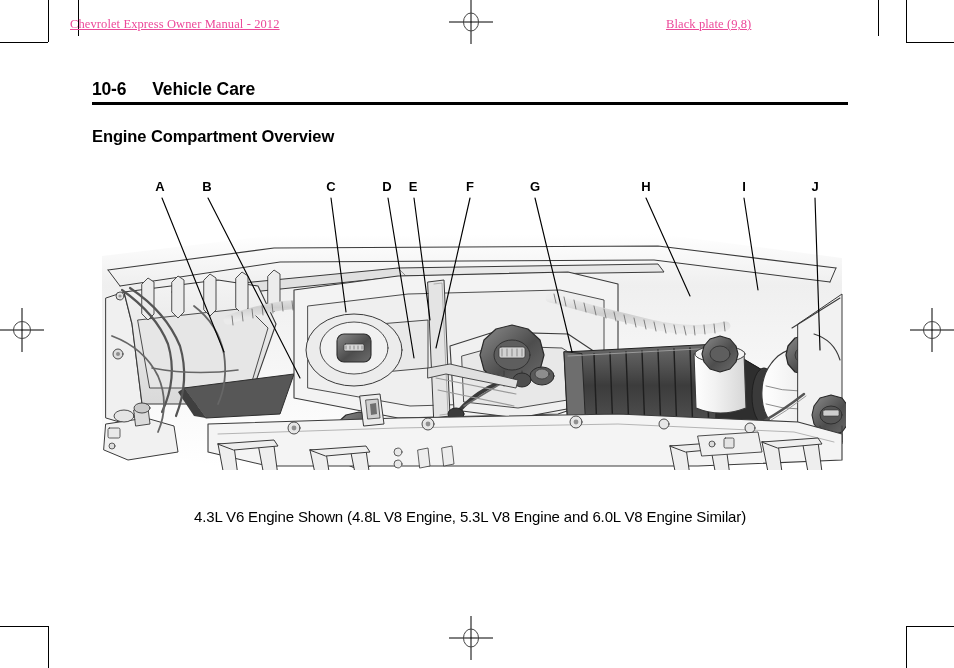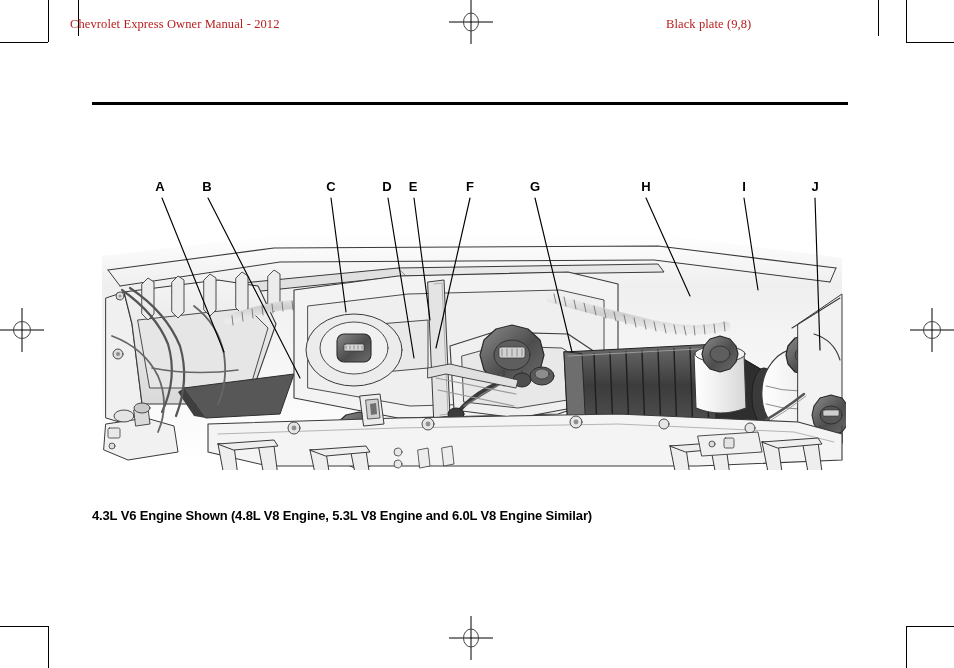--- a/index.html
+++ b/index.html
@@ -36,23 +36,24 @@
     width: 44px;
     height: 44px;
   }
   .regmark svg { display: block; }
 
   
   .runhead {
     position: absolute;
     font-family: "Liberation Serif", serif;
     font-size: 12.5px;
-    color: #b91c1c;
+    color: #ec4899;
     white-space: nowrap;
     letter-spacing: 0.1px;
+    text-decoration: underline;
   }
   #runhead-left  { left: 70px;  top: 17px; }
   #runhead-right { left: 666px; top: 17px; }
 
   
   #title-row {
     position: absolute;
     left: 92px;
     top: 79px;
     width: 756px;
@@ -120,22 +121,23 @@
     width: 748px;
     height: 242px;
   }
 
   
   #caption {
     position: absolute;
     left: 92px;
     top: 508px;
     width: 756px;
-    font-size: 13px;
-    font-weight: bold;
+    text-align: center;
+    font-size: 15px;
+    font-weight: normal;
     letter-spacing: -0.15px;
   }
 </style>
 </head>
 <body>
 
 <div id="page">
 
   <div class="crop-v" style="left:48px;  top:0;    height:42px;"></div>
   <div class="crop-h" style="left:0;    top:42px; width:48px;"></div>
@@ -179,22 +181,27 @@
     <svg width="44" height="44" viewBox="0 0 44 44">
       <line x1="22" y1="0" x2="22" y2="44" stroke="#000" stroke-width="1"></line>
       <line x1="0" y1="22" x2="44" y2="22" stroke="#000" stroke-width="1"></line>
       <ellipse cx="22" cy="22" rx="8.5" ry="8.5" fill="none" stroke="#444" stroke-width="1"></ellipse>
     </svg>
   </div>
 
   <div class="runhead" id="runhead-left">Chevrolet Express Owner Manual - 2012</div>
   <div class="runhead" id="runhead-right">Black plate (9,8)</div>
 
+  <div id="title-row">
+    <span id="page-number">10-6</span>
+    <span id="section-title">Vehicle Care</span>
+  </div>
   <div id="title-rule"></div>
 
+  <h1 id="heading" style="margin:0;">Engine Compartment Overview</h1>
 
   <div id="figure">
 
     <span class="callout-letter" style="left:68px;">A</span>
     <span class="callout-letter" style="left:115px;">B</span>
     <span class="callout-letter" style="left:239px;">C</span>
     <span class="callout-letter" style="left:295px;">D</span>
     <span class="callout-letter" style="left:321px;">E</span>
     <span class="callout-letter" style="left:378px;">F</span>
     <span class="callout-letter" style="left:443px;">G</span>

